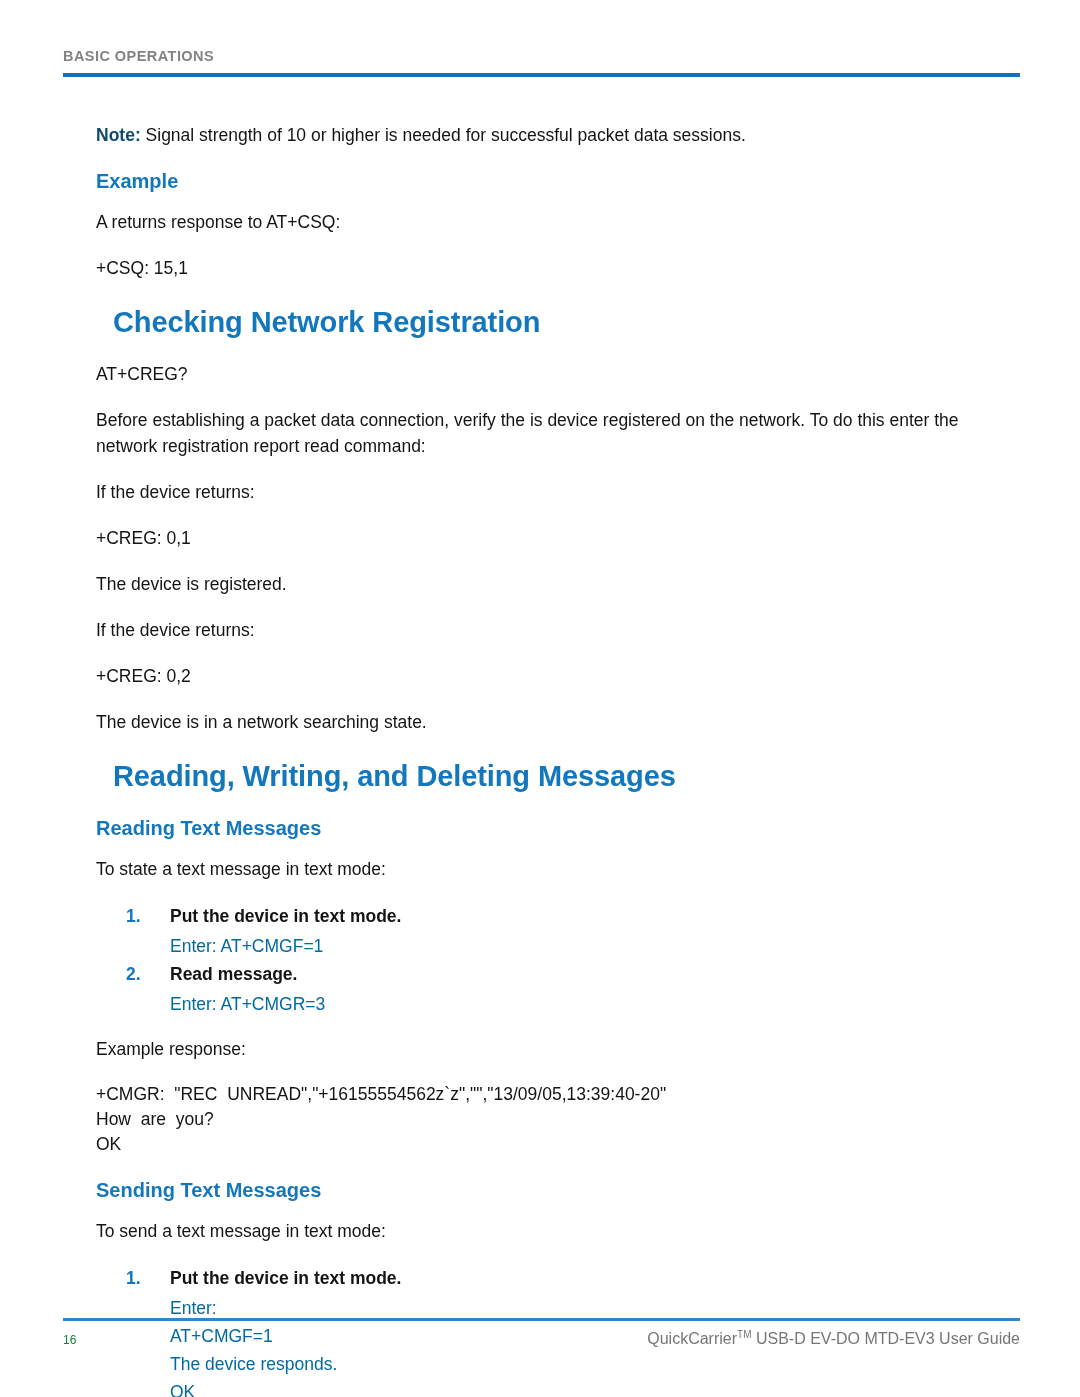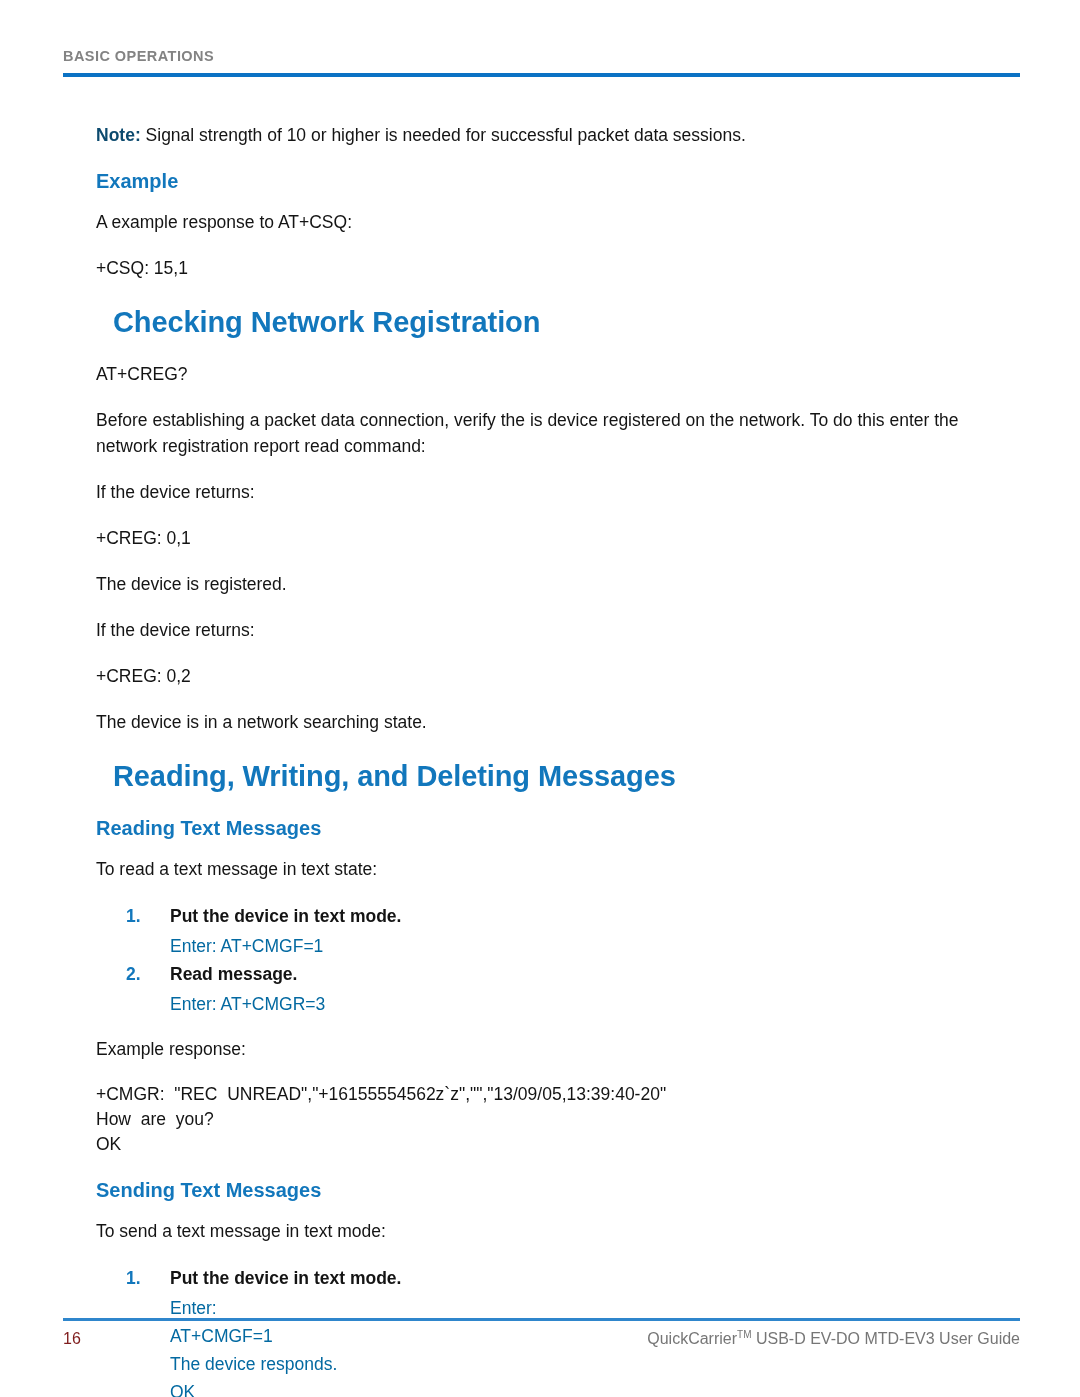--- a/index.html
+++ b/index.html
@@ -142,22 +142,22 @@
   .footer {
     position: absolute;
     left: 63px;
     top: 1328px;
     width: 957px;
     display: flex;
     justify-content: space-between;
     align-items: baseline;
   }
   .footer-page {
-    font-size: 16px;
-    color: #7f1d1d;
+    font-size: 12px;
+    color: #15803d;
     line-height: 22px;
   }
   .footer-title {
     font-size: 16px;
     color: #767676;
     line-height: 22px;
     white-space: nowrap;
   }
   .footer-title sup {
     font-size: 10px;
@@ -174,21 +174,21 @@
     <div class="running-header-text">BASIC OPERATIONS</div>
   </div>
   <div class="header-rule"></div>
 
   <div class="content">
 
     <p class="para"><span class="note-label">Note:</span><span> Signal strength of 10 or higher is needed for successful packet data sessions.</span></p>
 
     <h2 class="sub-title first">Example</h2>
 
-    <p class="para">A example response to AT+CSQ:</p>
+    <p class="para">A returns response to AT+CSQ:</p>
 
     <p class="para">+CSQ:  15,1</p>
 
     <h1 class="sec-title">Checking Network Registration</h1>
 
     <p class="para">AT+CREG?</p>
 
     <p class="para">Before establishing a packet data connection, verify the is device registered on the network. To do this enter the network registration report read command:</p>
 
     <p class="para">If the device returns:</p>
@@ -200,21 +200,21 @@
     <p class="para">If the device returns:</p>
 
     <p class="para">+CREG:  0,2</p>
 
     <p class="para">The device is in a network searching state.</p>
 
     <h1 class="sec-title">Reading, Writing, and Deleting Messages</h1>
 
     <h2 class="sub-title">Reading Text Messages</h2>
 
-    <p class="para">To read a text message in text state:</p>
+    <p class="para">To state a text message in text mode:</p>
 
     <ol class="steps">
       <li class="step">
         <span class="step-num">1.</span>
         <span class="step-title">Put the device in text mode.</span>
       </li>
       <li class="step-detail"><span>Enter: AT+CMGF=1</span></li>
       <li class="step">
         <span class="step-num">2.</span>
         <span class="step-title">Read message.</span>

